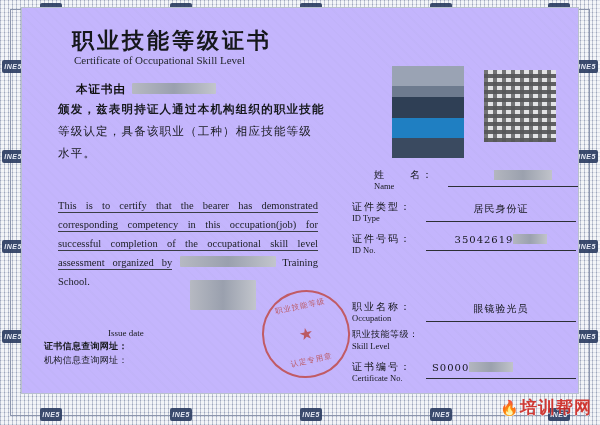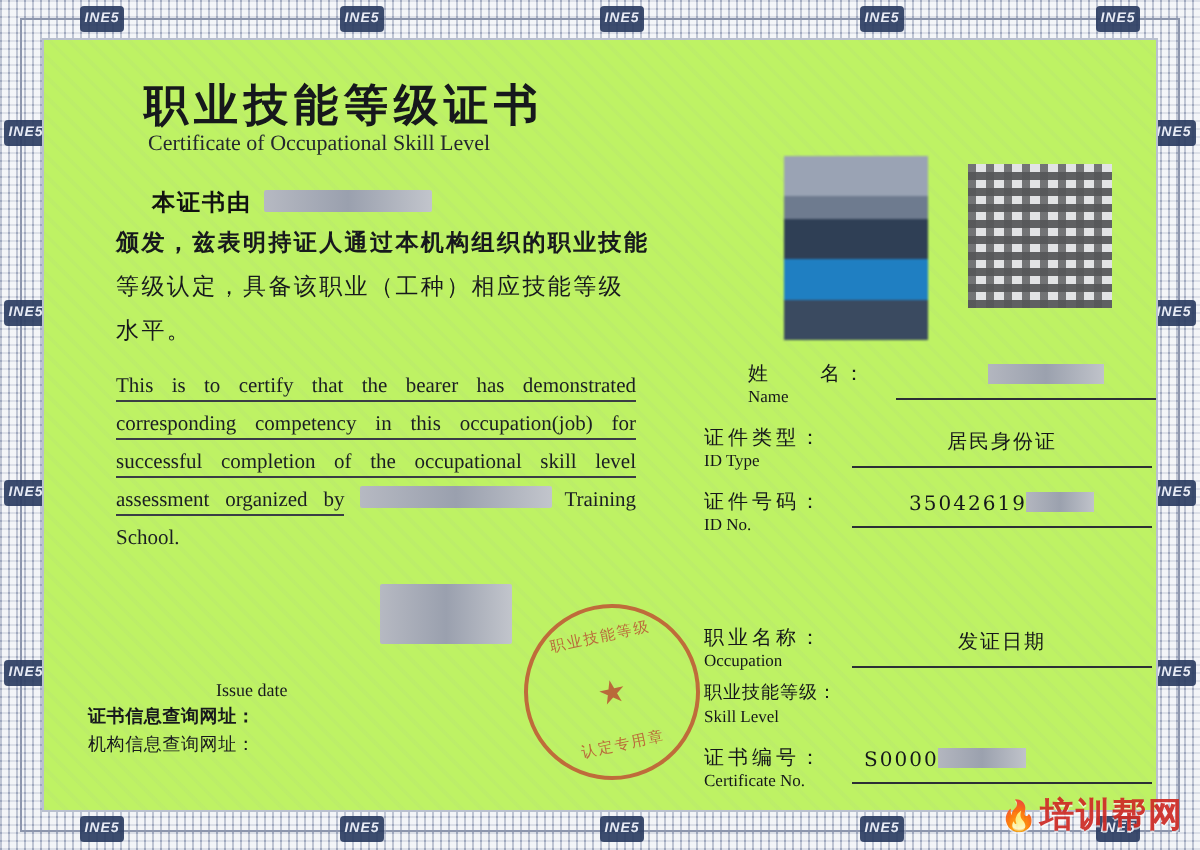--- a/index.html
+++ b/index.html
@@ -43,23 +43,23 @@
   }
   .border-inner-frame {
     position: absolute;
     left: 10px; top: 9px;
     width: 580px; height: 407px;
     border: 1px solid #8d96ad;
     box-sizing: border-box;
   }
   .paper {
     position: absolute;
-    left: 22px; top: 20px;
+    left: 22px; top: 8px;
     width: 556px; height: 385px;
-    background: #bef264;
+    background: #c4b5fd;
     box-shadow: 0 0 0 1px #b9c0cf;
     box-sizing: border-box;
     overflow: hidden;
   }
   
   .paper::before {
     content: "";
     position: absolute;
     left: 0; top: 0; right: 0; bottom: 0;
     background:
@@ -135,20 +135,21 @@
   }
   .body-en {
     position: absolute;
     left: 36px;
     width: 260px;
     font-size: 10.5px;
     color: #1b1e23;
     font-family: "Liberation Serif", serif;
     text-align: justify;
     line-height: 19px;
+    margin-top: 24px;
   }
   .ul { border-bottom: 1px solid #3a3d45; padding-bottom: 1px; }
 
   
   .issue-date {
     position: absolute;
     left: 86px; top: 306px;
     font-size: 10px;
     font-family: "DejaVu Serif", serif;
     color: #17191d;
@@ -384,21 +385,21 @@
 
     <div class="field" style="top:224px;">
       <div class="lbl-zh">证件号码：</div>
       <div class="lbl-en">ID No.</div>
       <div class="value"><span>35042619</span><span class="value-redact" style="width:34px;"></span></div>
     </div>
 
     <div class="field" style="top:256px;margin-top:36px;">
       <div class="lbl-zh">职业名称：</div>
       <div class="lbl-en">Occupation</div>
-      <div class="value">发证日期</div>
+      <div class="value">眼镜验光员</div>
     </div>
 
 
     <div class="field" style="top:320px;">
       <div class="lbl-zh" style="font-size:9px; letter-spacing:0.5px;">职业技能等级：</div>
       <div class="lbl-en">Skill Level</div>
     </div>
 
     <div class="field" style="top:352px;">
       <div class="lbl-zh">证书编号：</div>

